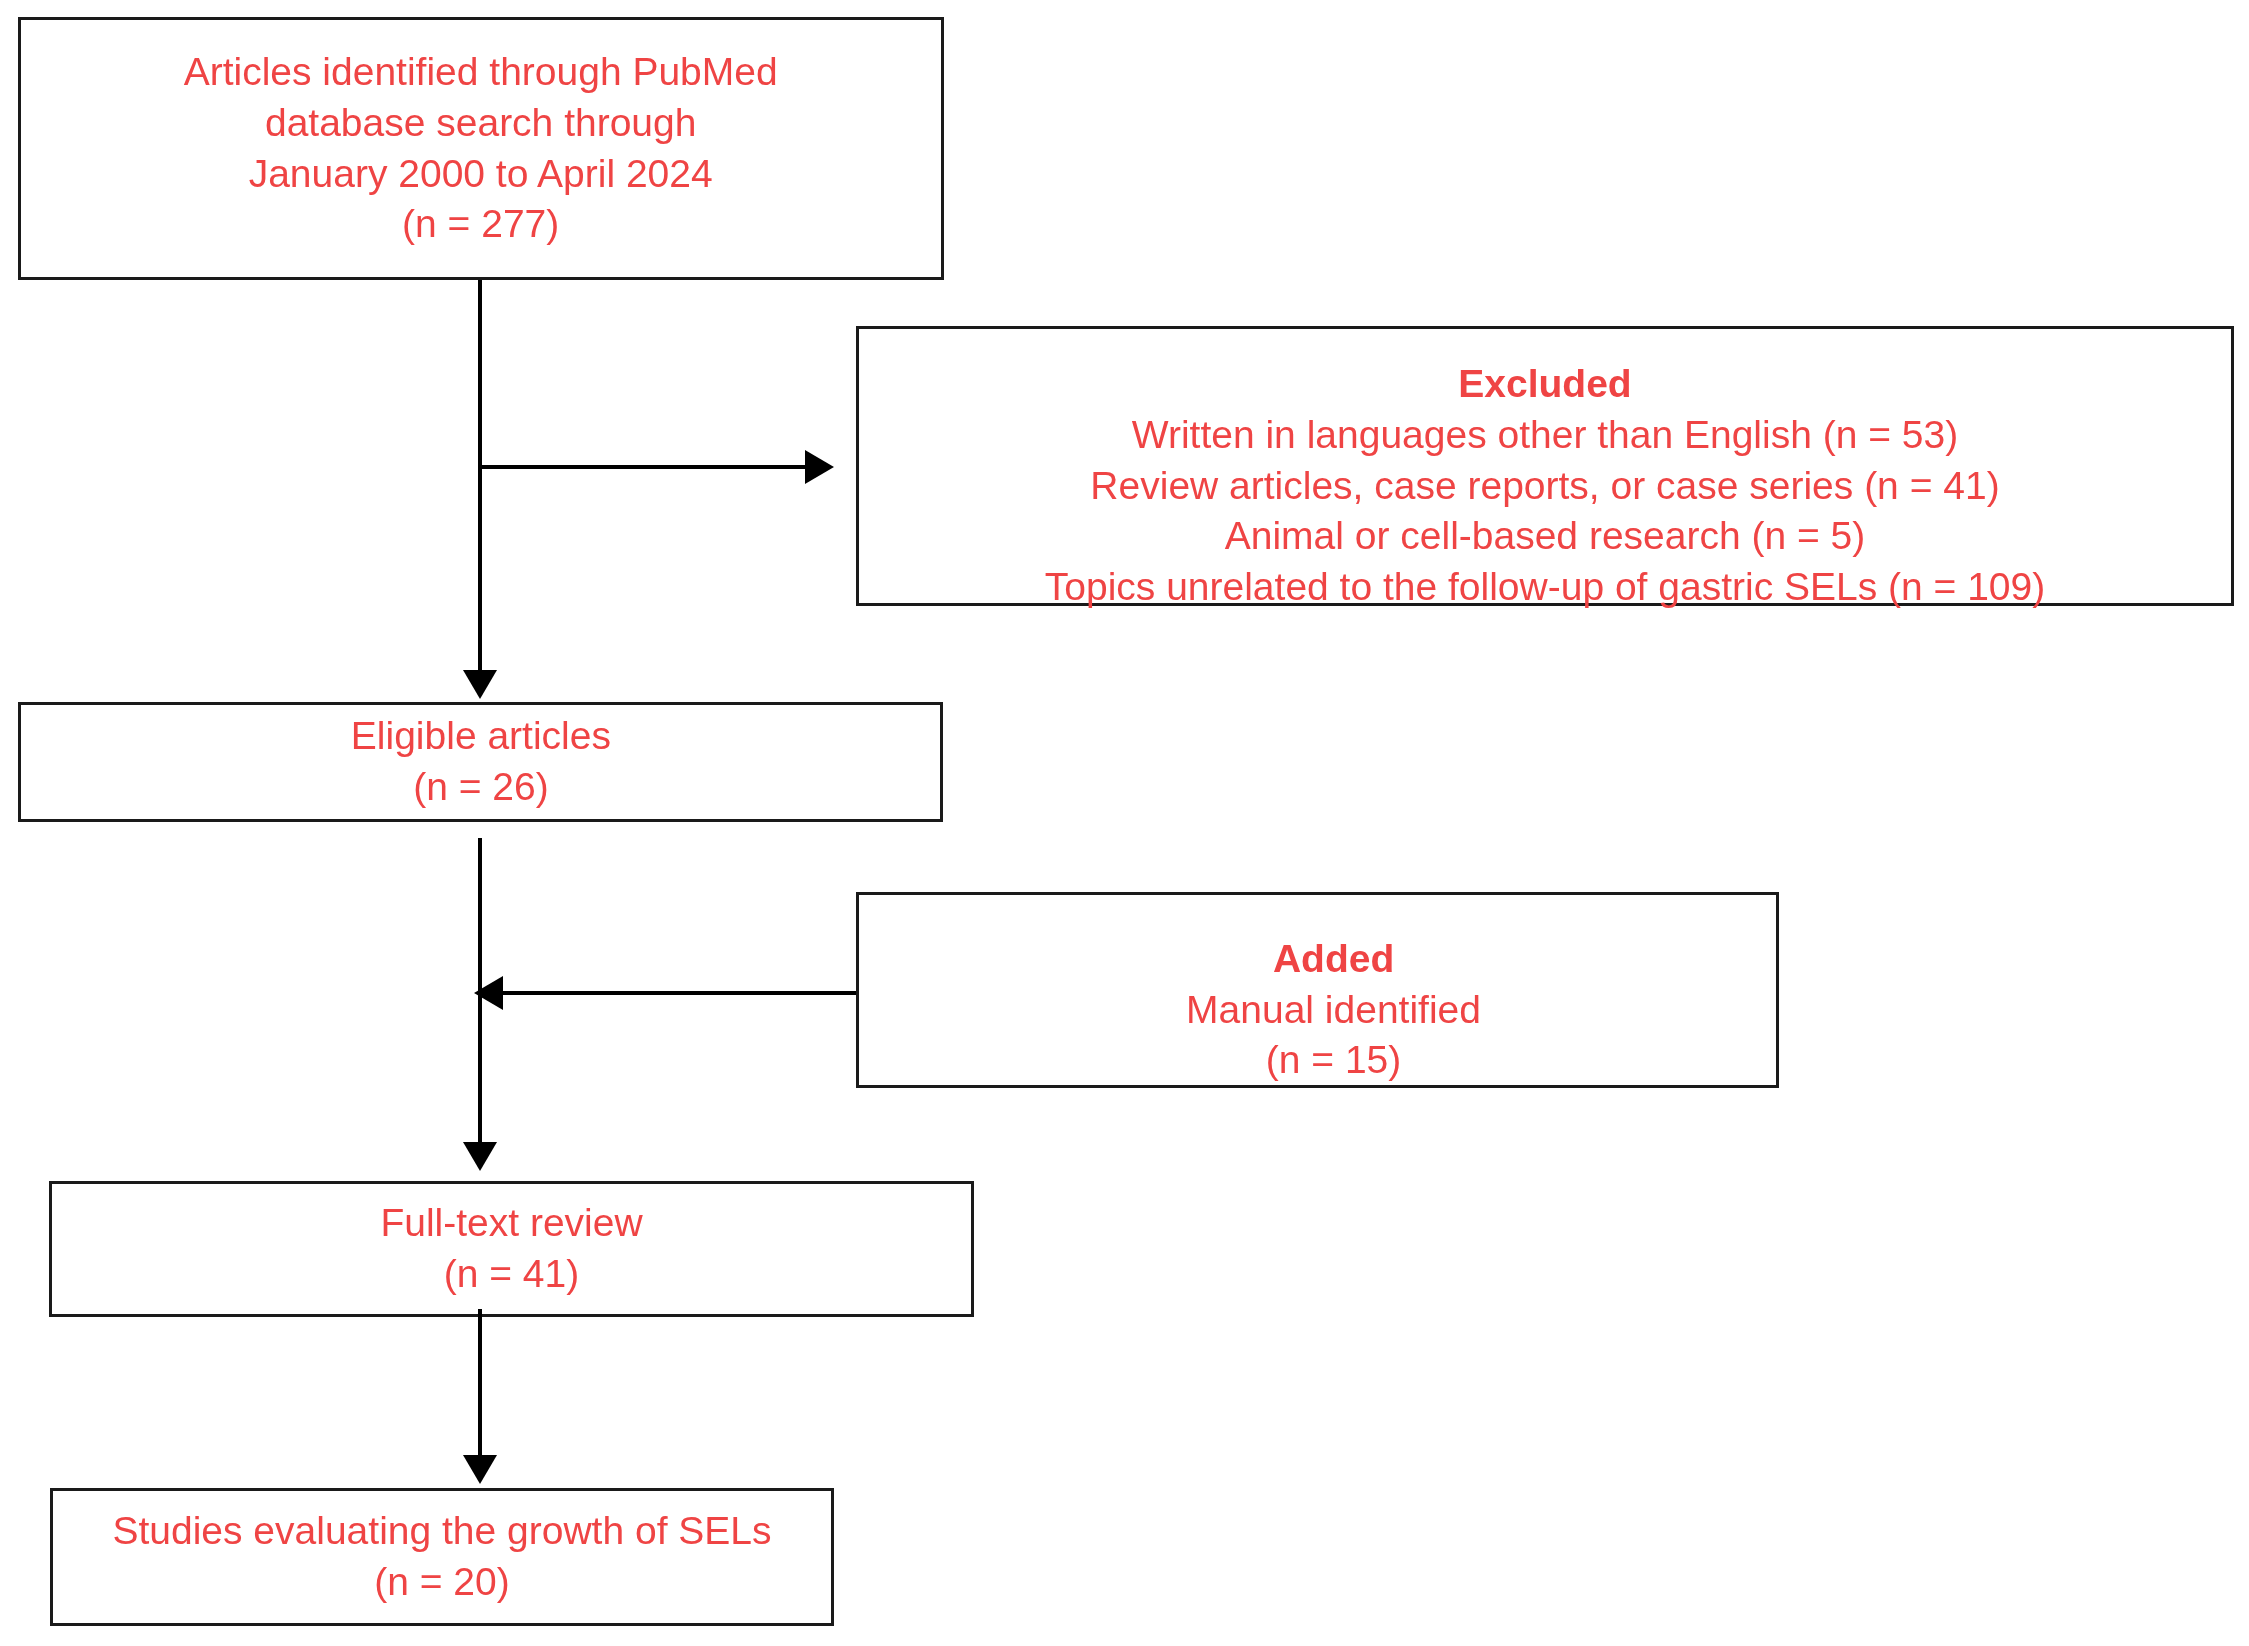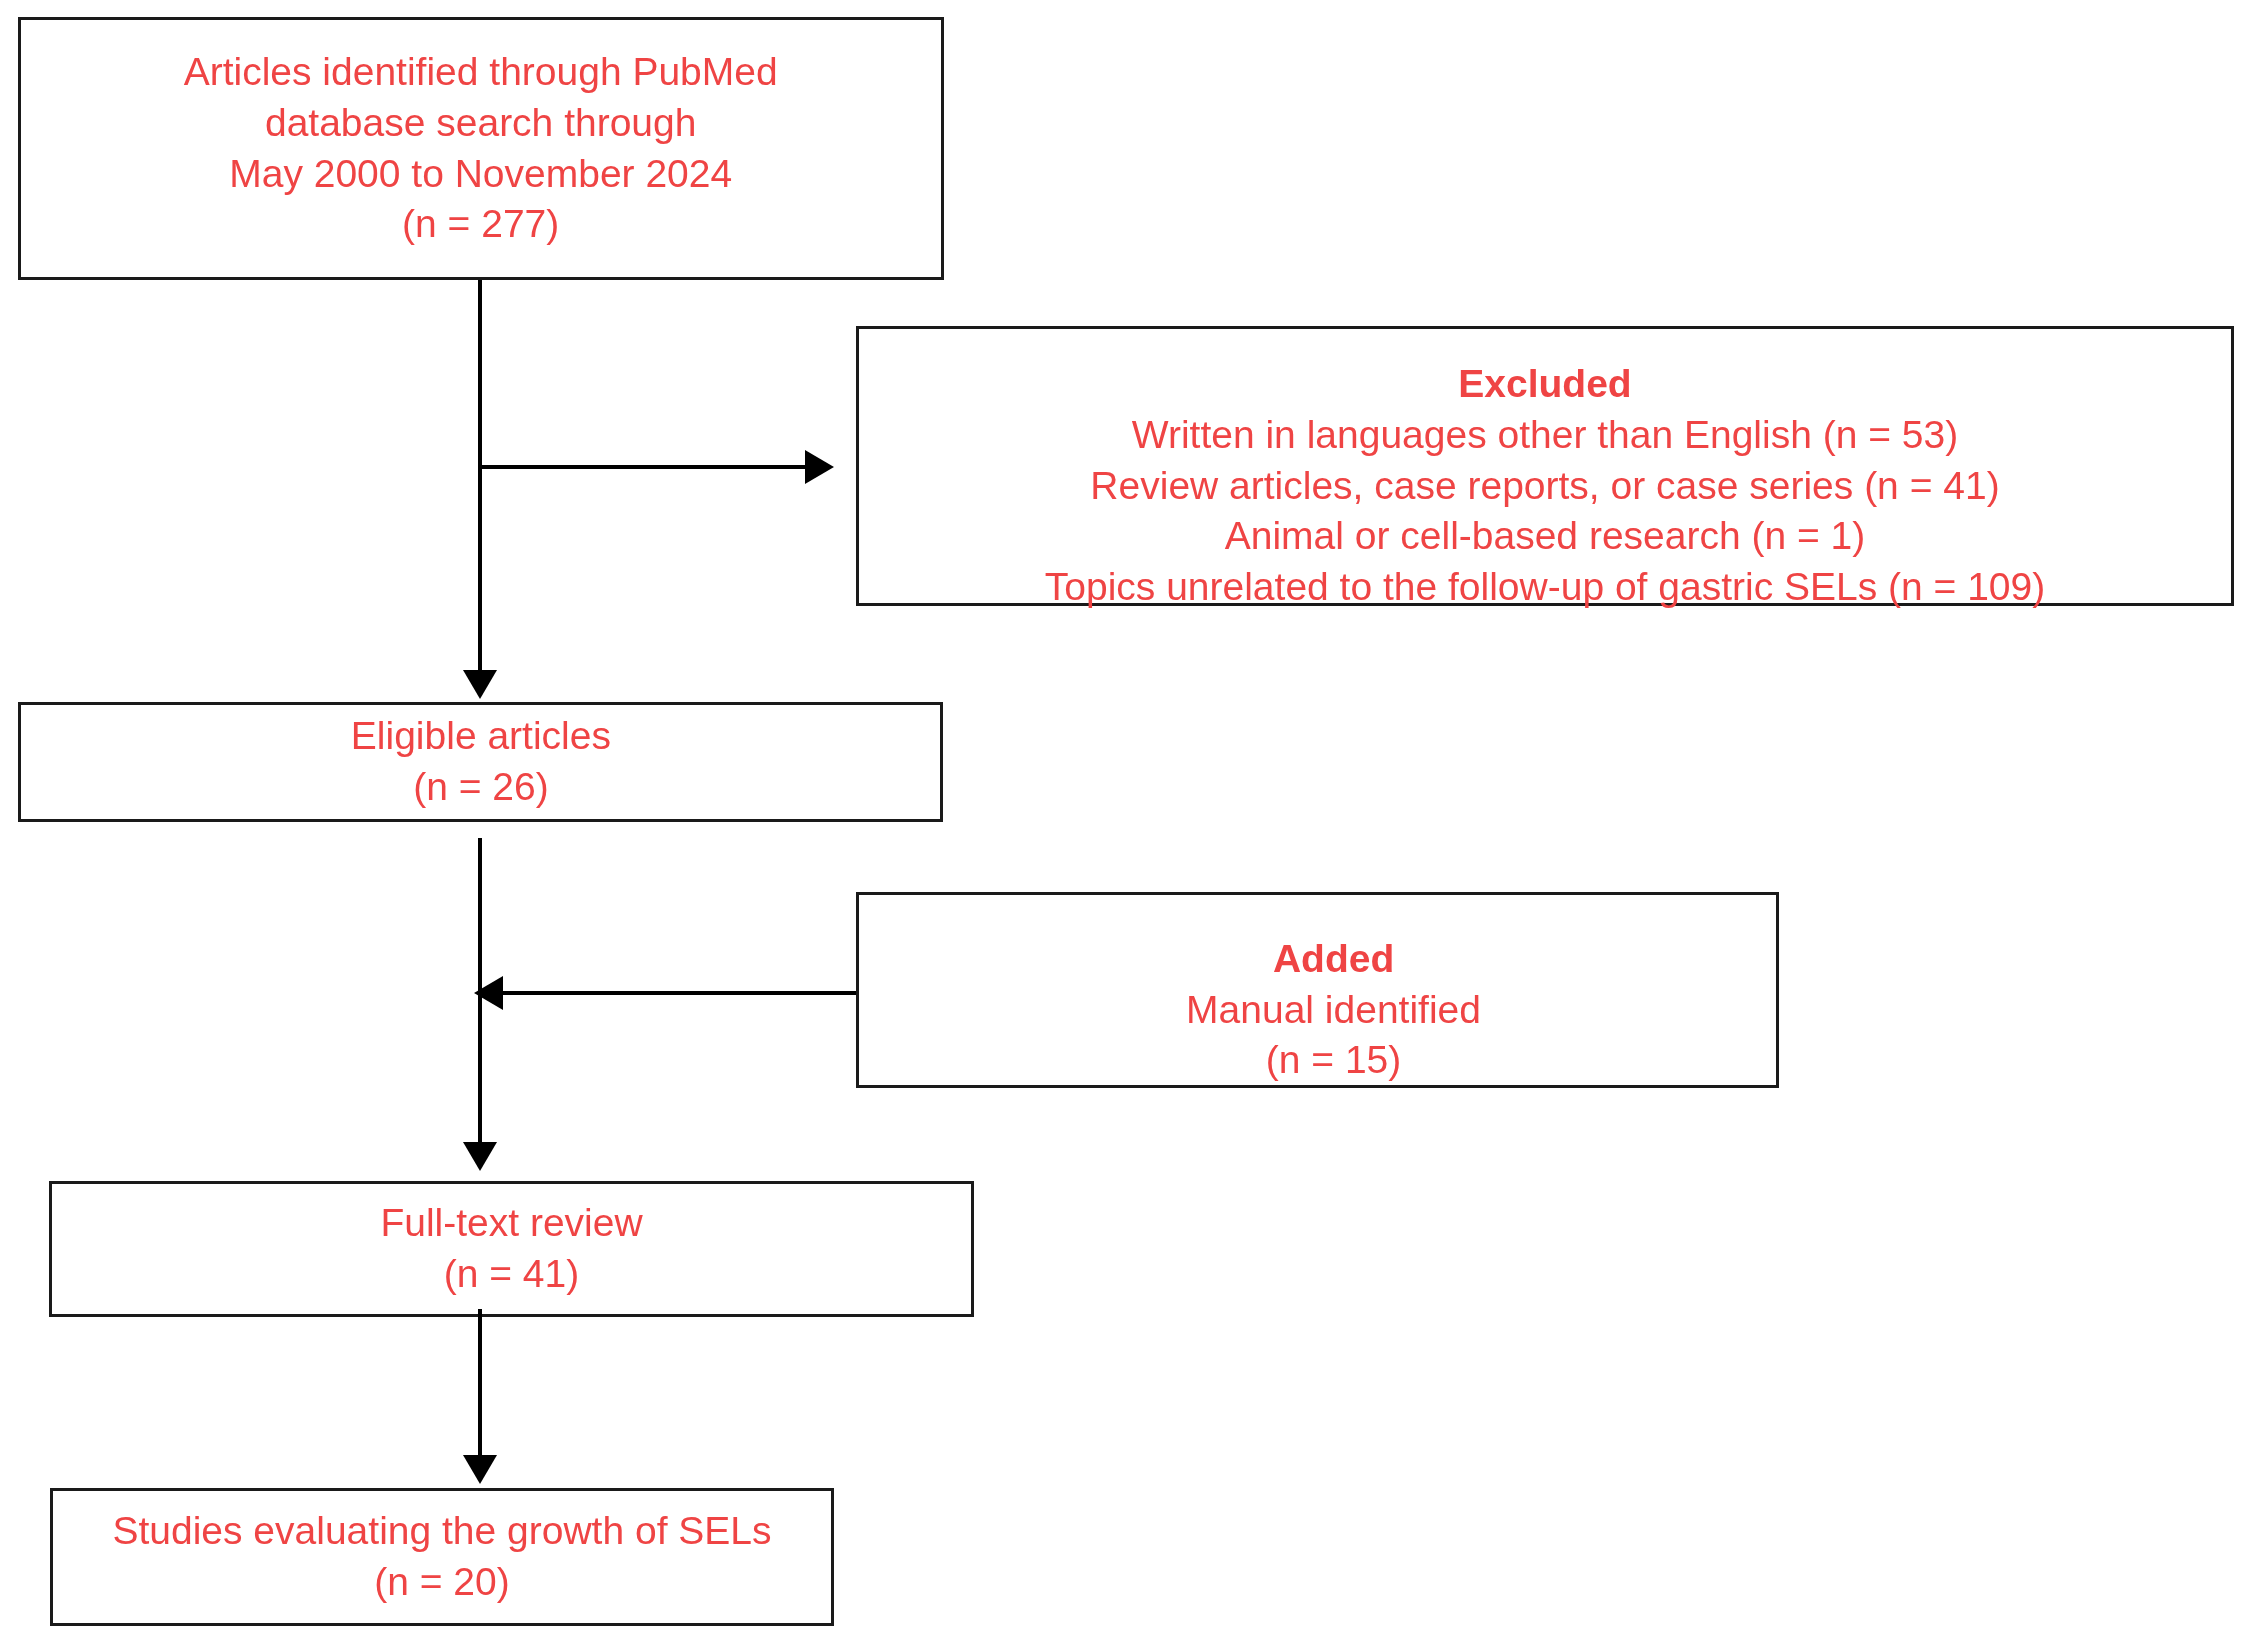--- a/index.html
+++ b/index.html
@@ -102,29 +102,29 @@
   #arrow-3        { left: 463px; top: 1455px; }
 </style>
 </head>
 <body>
 
 <div id="canvas">
 
   <div class="flow-box" id="box-identified">
     <span class="line">Articles identified through PubMed</span>
     <span class="line">database search through</span>
-    <span class="line">May 2000 to November 2024</span>
+    <span class="line">January 2000 to April 2024</span>
     <span class="line">(n = 277)</span>
   </div>
 
   <div class="flow-box" id="box-excluded">
     <span class="line bold">Excluded</span>
     <span class="line">Written in languages other than English (n = 53)</span>
     <span class="line">Review articles, case reports, or case series (n = 41)</span>
-    <span class="line">Animal or cell-based research (n = 1)</span>
+    <span class="line">Animal or cell-based research (n = 5)</span>
     <span class="line">Topics unrelated to the follow-up of gastric SELs (n = 109)</span>
   </div>
 
   <div class="flow-box" id="box-eligible">
     <span class="line">Eligible articles</span>
     <span class="line">(n = 26)</span>
   </div>
 
   <div class="flow-box" id="box-added">
     <span class="line bold">Added</span>

